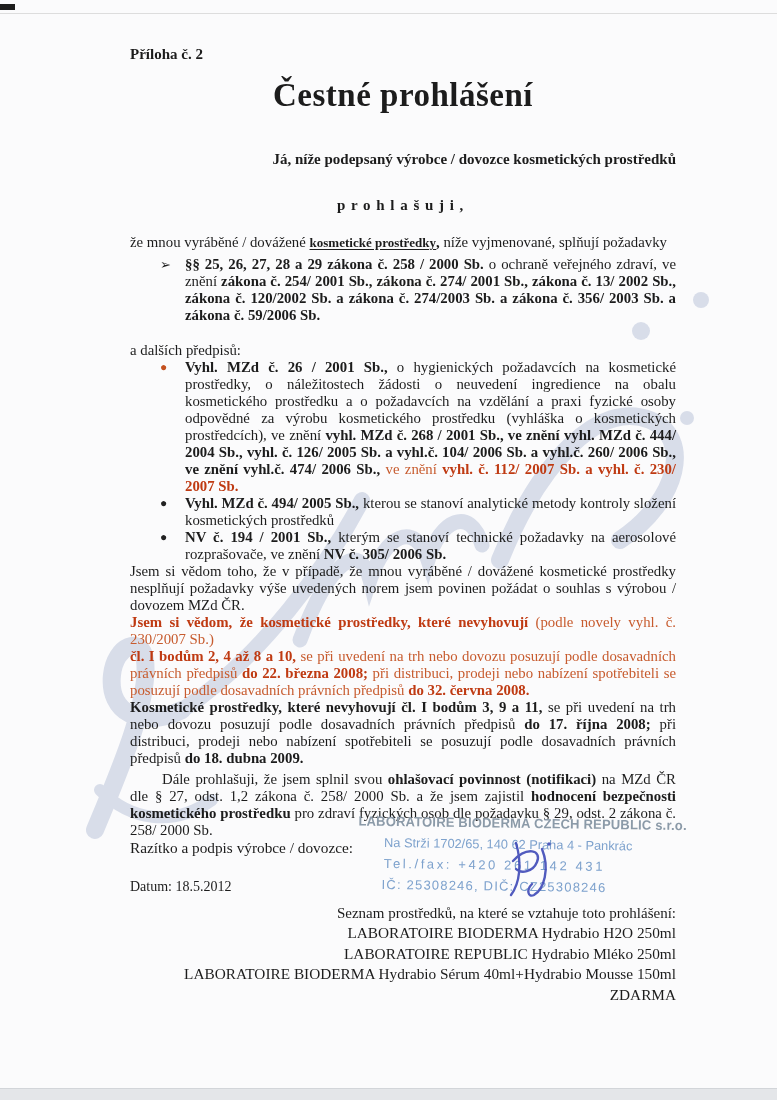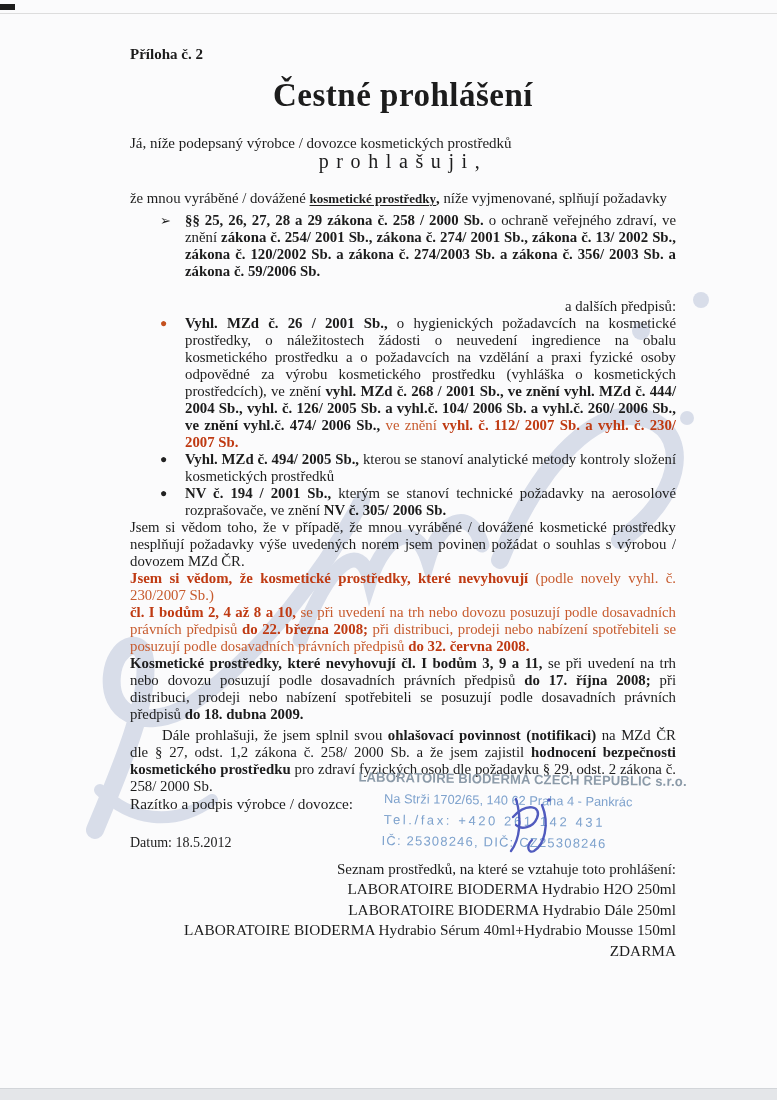--- a/index.html
+++ b/index.html
@@ -11,23 +11,23 @@
   
   .corner-chip{position:absolute;top:4px;left:0;width:15px;height:6px;background:#1d1d1d;}
   .top-scan-line{position:absolute;top:13px;left:0;right:0;height:1px;background:#dddddd;}
   .bottom-scan-edge{position:absolute;left:0;right:0;bottom:0;height:11px;background:#e4e6e9;border-top:1px solid #d2d5d9;}
   
   .watermark{position:absolute;top:0;left:0;pointer-events:none;}
   
   .content{position:absolute;left:130px;top:46px;width:546px;font-size:14.8px;line-height:17px;}
   .priloha{font-weight:bold;font-size:15px;}
   .doc-title{margin:16px 0 0;text-align:center;font-size:33px;line-height:32px;font-weight:bold;letter-spacing:.5px;}
-  .intro{margin-top:24px;text-align:left;font-size:15px;}
-  .declare{text-align:center;font-weight:normal;font-size:20px;line-height:19px;letter-spacing:.38em;}
-  p{margin:0;text-align:right;}
+  .intro{margin-top:40px;text-align:right;font-size:15px;font-weight:bold;}
+  .declare{margin-top:28px;text-align:center;font-weight:bold;font-size:15px;line-height:19px;letter-spacing:.38em;}
+  p{margin:0;}
   .jp{text-align:justify;}
   .opening{margin-top:19px;}
   .kp{font-weight:bold;font-size:13px;text-decoration:underline;text-underline-offset:2px;}
   .b{font-weight:bold;}
   .red{color:var(--accent_red,#c75b2e);}
   .redb{color:var(--accent_red_bold,#bf3a12);font-weight:bold;}
   .li{display:flex;}
   .arrow-item{margin-top:5px;}
   .marker{flex:0 0 55px;box-sizing:border-box;padding-left:30px;}
   .marker.arrow{font-size:13px;}
@@ -133,20 +133,20 @@
           <path d="M11 24 C25 9 40 13 35 25 C31 35 19 37 14 32"></path>
           <path d="M40 12 C48 32 42 52 32 58 C26 61 24 53 30 47"></path>
           <circle cx="47" cy="7" r="1.7" fill="#3f4ab8" stroke="none"></circle>
         </g>
       </svg>
     </div>
 
     <div class="products">
       <div class="ph">Seznam prostředků, na které se vztahuje toto prohlášení:</div>
       <div class="pi">LABORATOIRE BIODERMA Hydrabio H2O 250ml</div>
-      <div class="pi">LABORATOIRE BIODERMA Hydrabio Dále 250ml</div>
+      <div class="pi">LABORATOIRE REPUBLIC Hydrabio Mléko 250ml</div>
       <div class="pi">LABORATOIRE BIODERMA Hydrabio Sérum 40ml+Hydrabio Mousse 150ml ZDARMA</div>
     </div>
 
   </div>
 
   <div class="bottom-scan-edge"></div>
 </div>
 
 </body></html>

